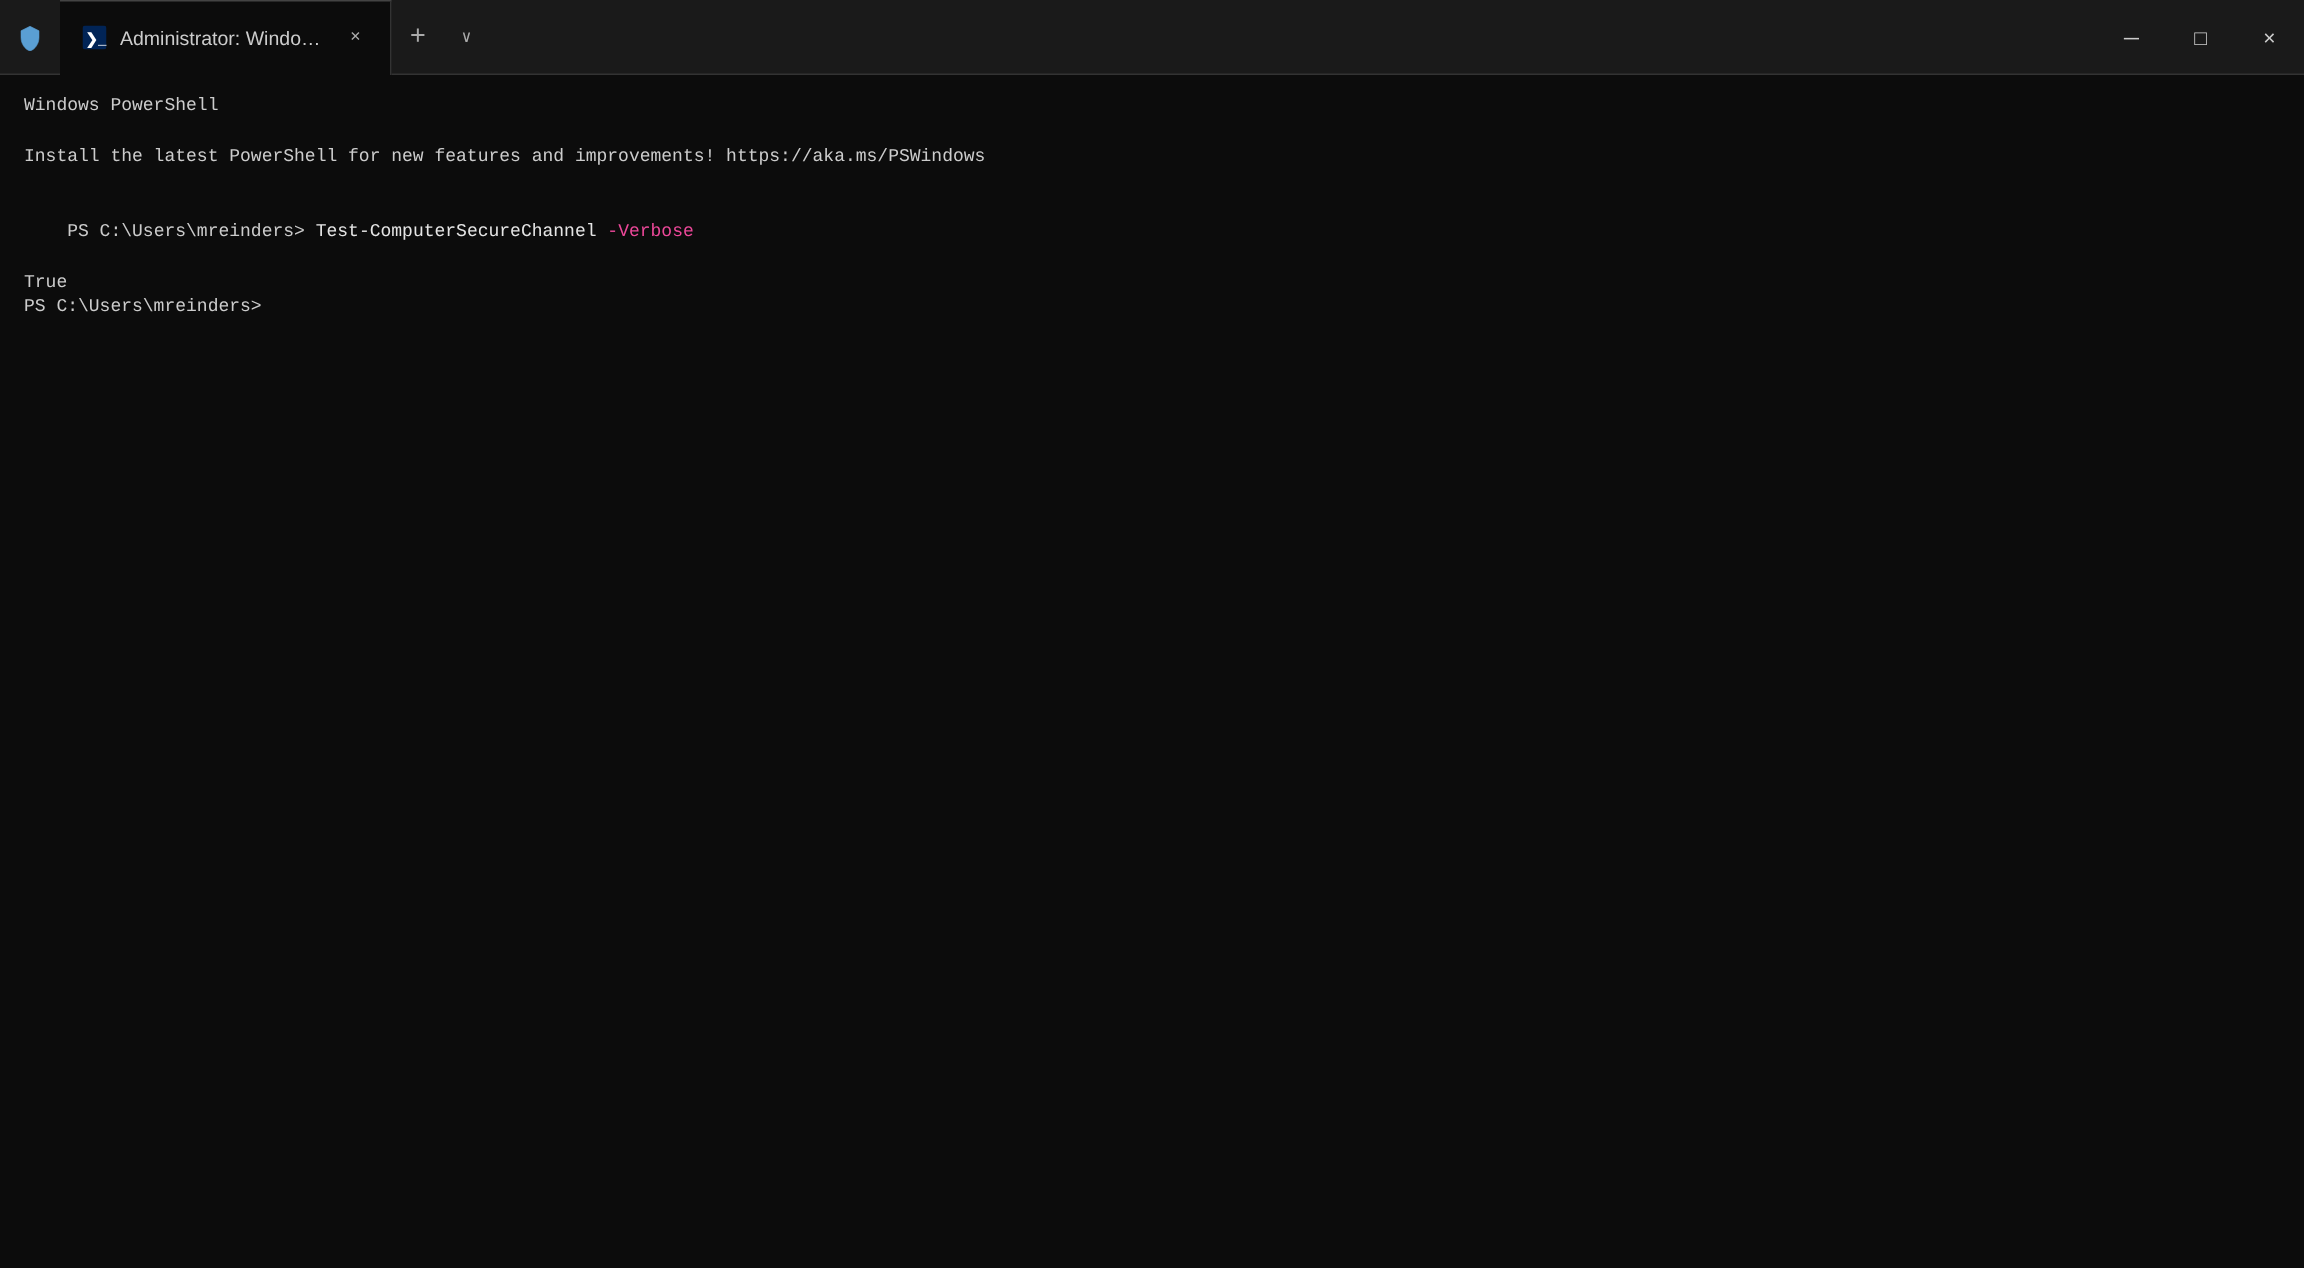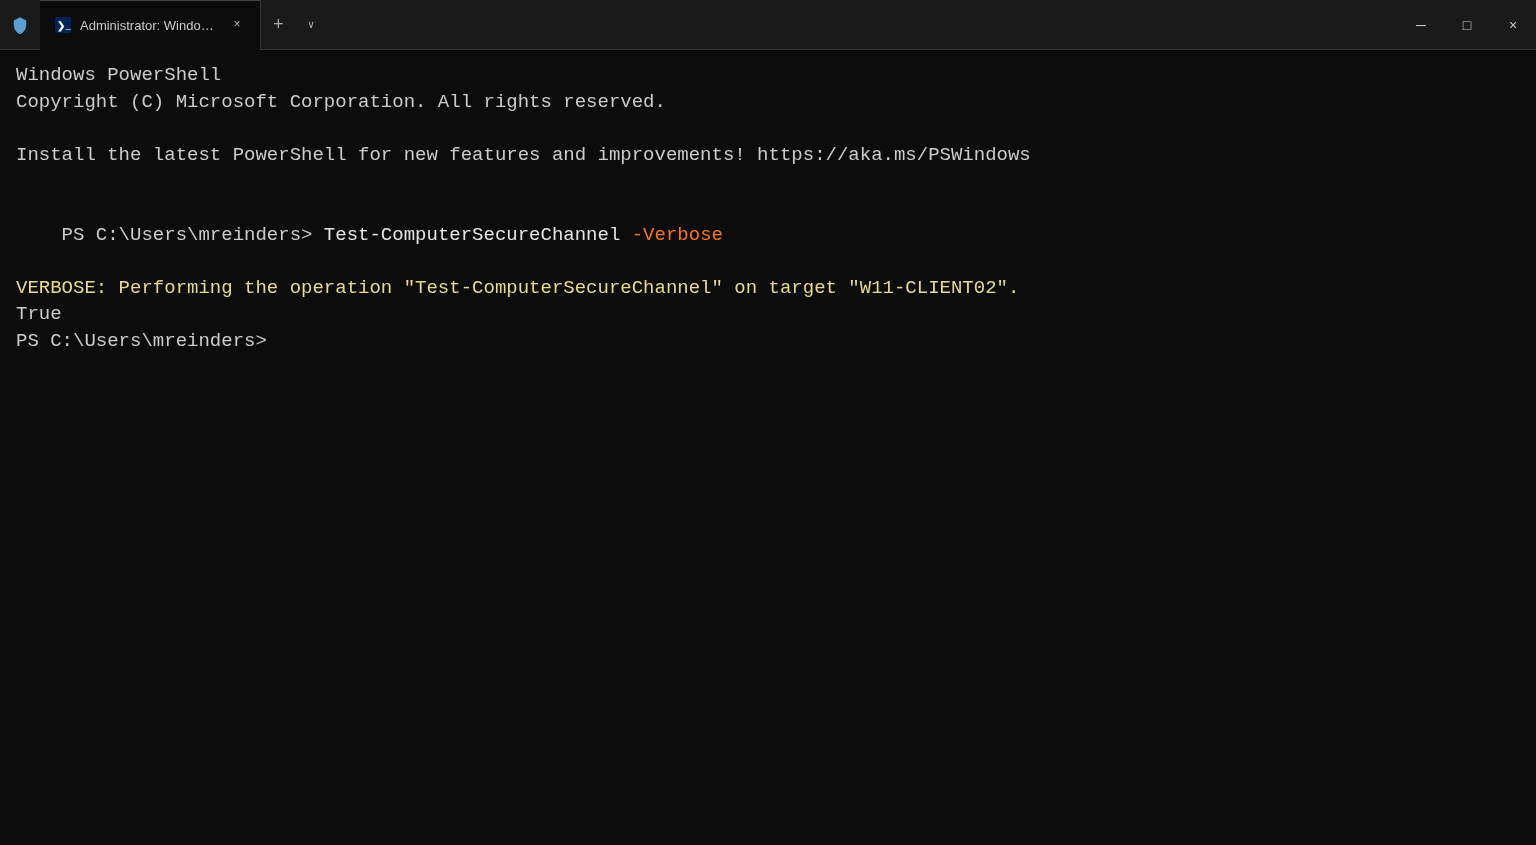--- a/index.html
+++ b/index.html
@@ -121,21 +121,21 @@
       cursor: pointer;
       font-family: 'Segoe UI', Arial, sans-serif;
     }
 
     .terminal-body {
       background: #0c0c0c;
       width: 100%;
       height: calc(845px - 50px);
       padding: 12px 16px;
       color: #ccc;
-      font-size: 19px;
+      font-size: 12px;
       line-height: 1.4;
       font-family: 'Courier New', Courier, monospace;
     }
 
     .line {
       white-space: pre;
       margin-bottom: 0;
     }
 
     .line-white {
@@ -148,21 +148,21 @@
 
     .cmd-prompt {
       color: #cccccc;
     }
 
     .cmd-command {
       color: #e5e5e5;
     }
 
     .cmd-param {
-      color: #f97316;
+      color: #ec4899;
     }
 
     .blank {
       height: 1.4em;
     }
   </style>
 </head>
 <body>
 
 <div class="title-bar">
@@ -187,23 +187,21 @@
   </div>
   <div class="title-bar-controls">
     <div class="win-btn">─</div>
     <div class="win-btn">□</div>
     <div class="win-btn close">×</div>
   </div>
 </div>
 
 <div class="terminal-body">
   <div class="line line-white">Windows PowerShell</div>
-  <div class="line line-white">Copyright (C) Microsoft Corporation. All rights reserved.</div>
   <div class="blank"></div>
   <div class="line line-white">Install the latest PowerShell for new features and improvements! https://aka.ms/PSWindows</div>
   <div class="blank"></div>
   <div class="line">
     <span class="cmd-prompt">PS C:\Users\mreinders&gt; </span><span class="cmd-command">Test-ComputerSecureChannel</span><span class="cmd-param"> -Verbose</span>
   </div>
-  <div class="line line-yellow">VERBOSE: Performing the operation "Test-ComputerSecureChannel" on target "W11-CLIENT02".</div>
   <div class="line line-white">True</div>
   <div class="line line-white">PS C:\Users\mreinders&gt; </div>
 </div>
 
 </body></html>

